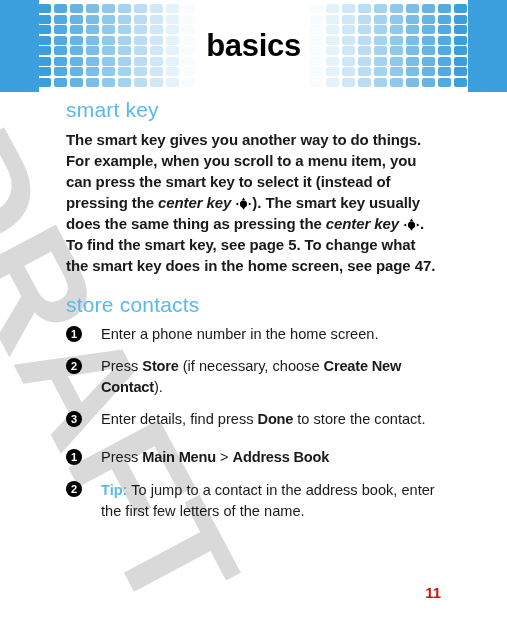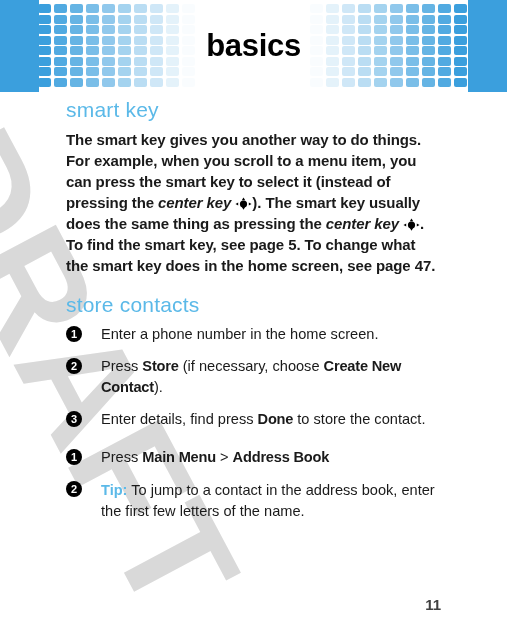--- a/index.html
+++ b/index.html
@@ -182,24 +182,24 @@
   }
   .tip-label {
     font-weight: bold;
     color: #5bb9e8;
   }
 
   
   #page-number {
     position: absolute;
     right: 66px;
-    bottom: 4px;
+    bottom: 16px;
     font-size: 15px;
     font-weight: bold;
-    color: #404040;
+    color: #b91c1c;
     z-index: 3;
   }
 </style>
 </head>
 <body>
 
 <div id="header-band">
   <div class="band-solid left"></div>
   <div class="band-solid right"></div>
   <div class="grid-block left" id="grid-left">

